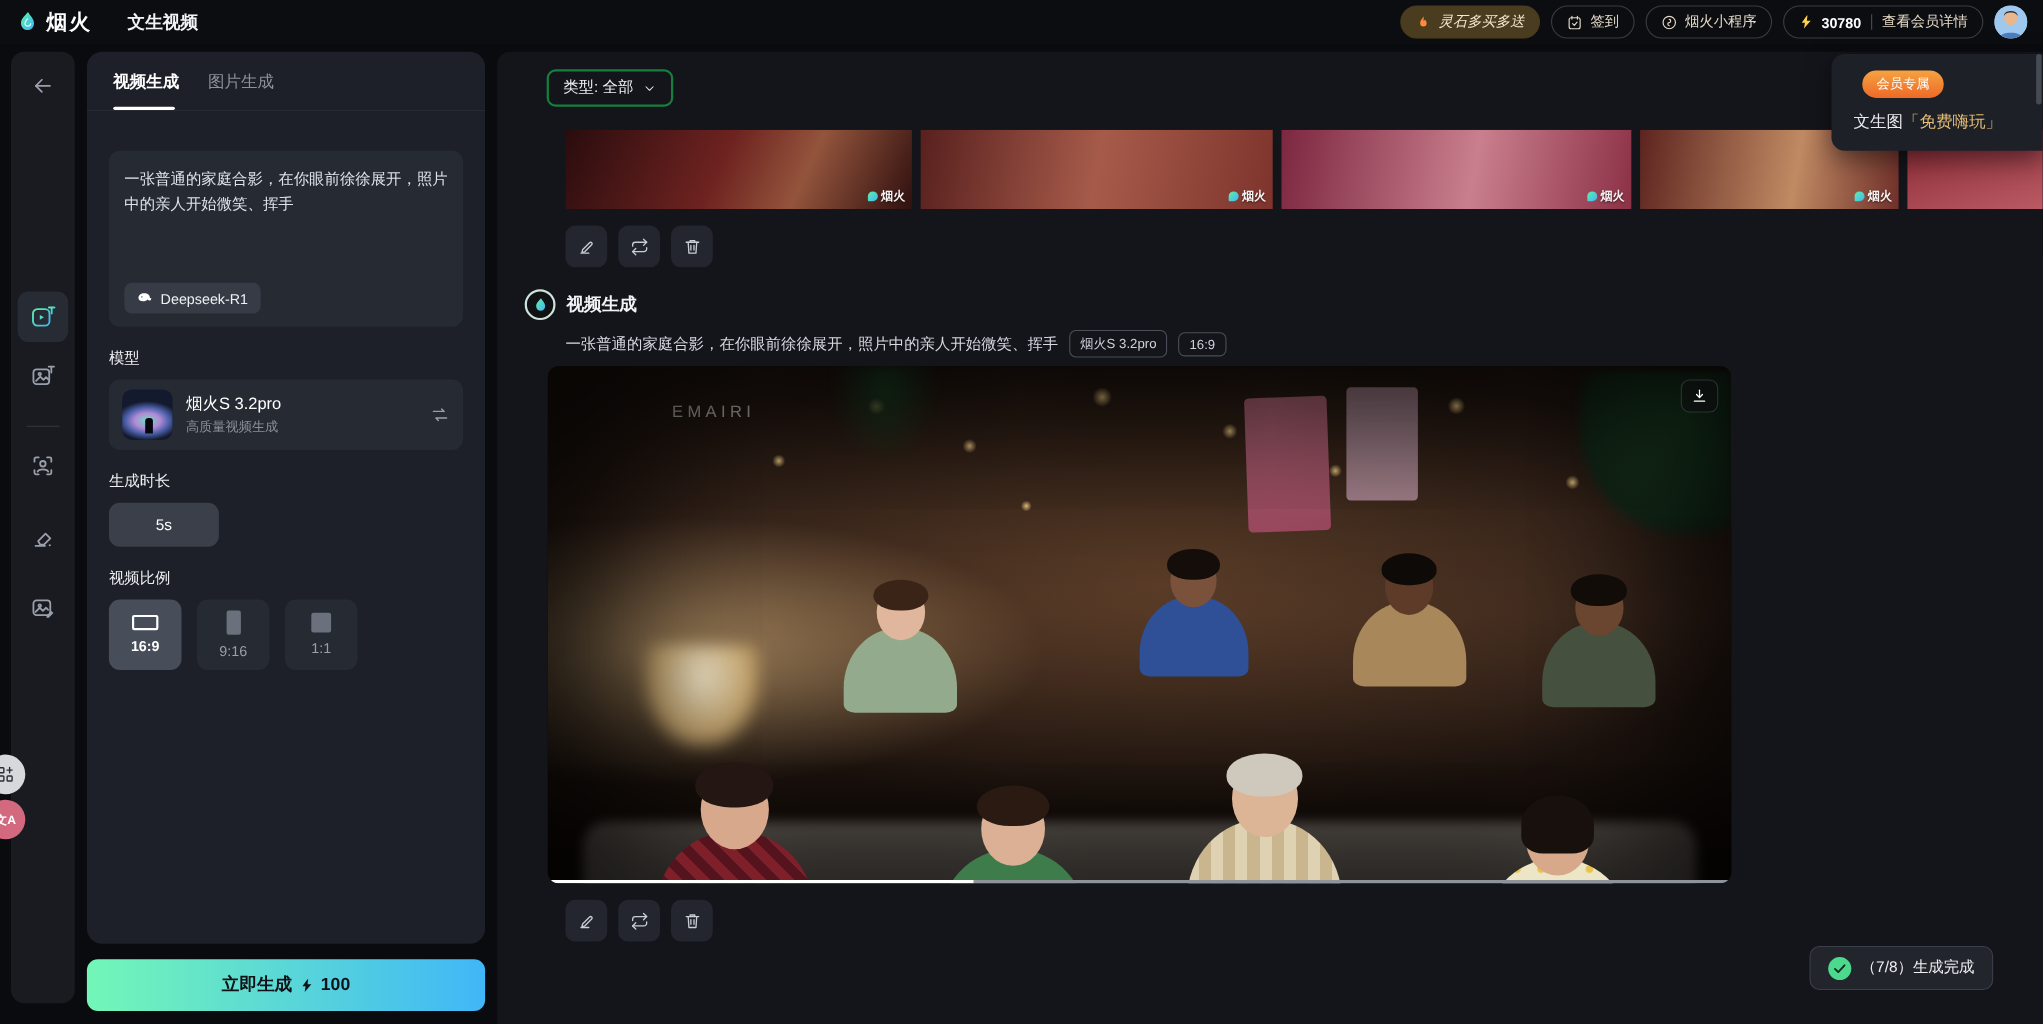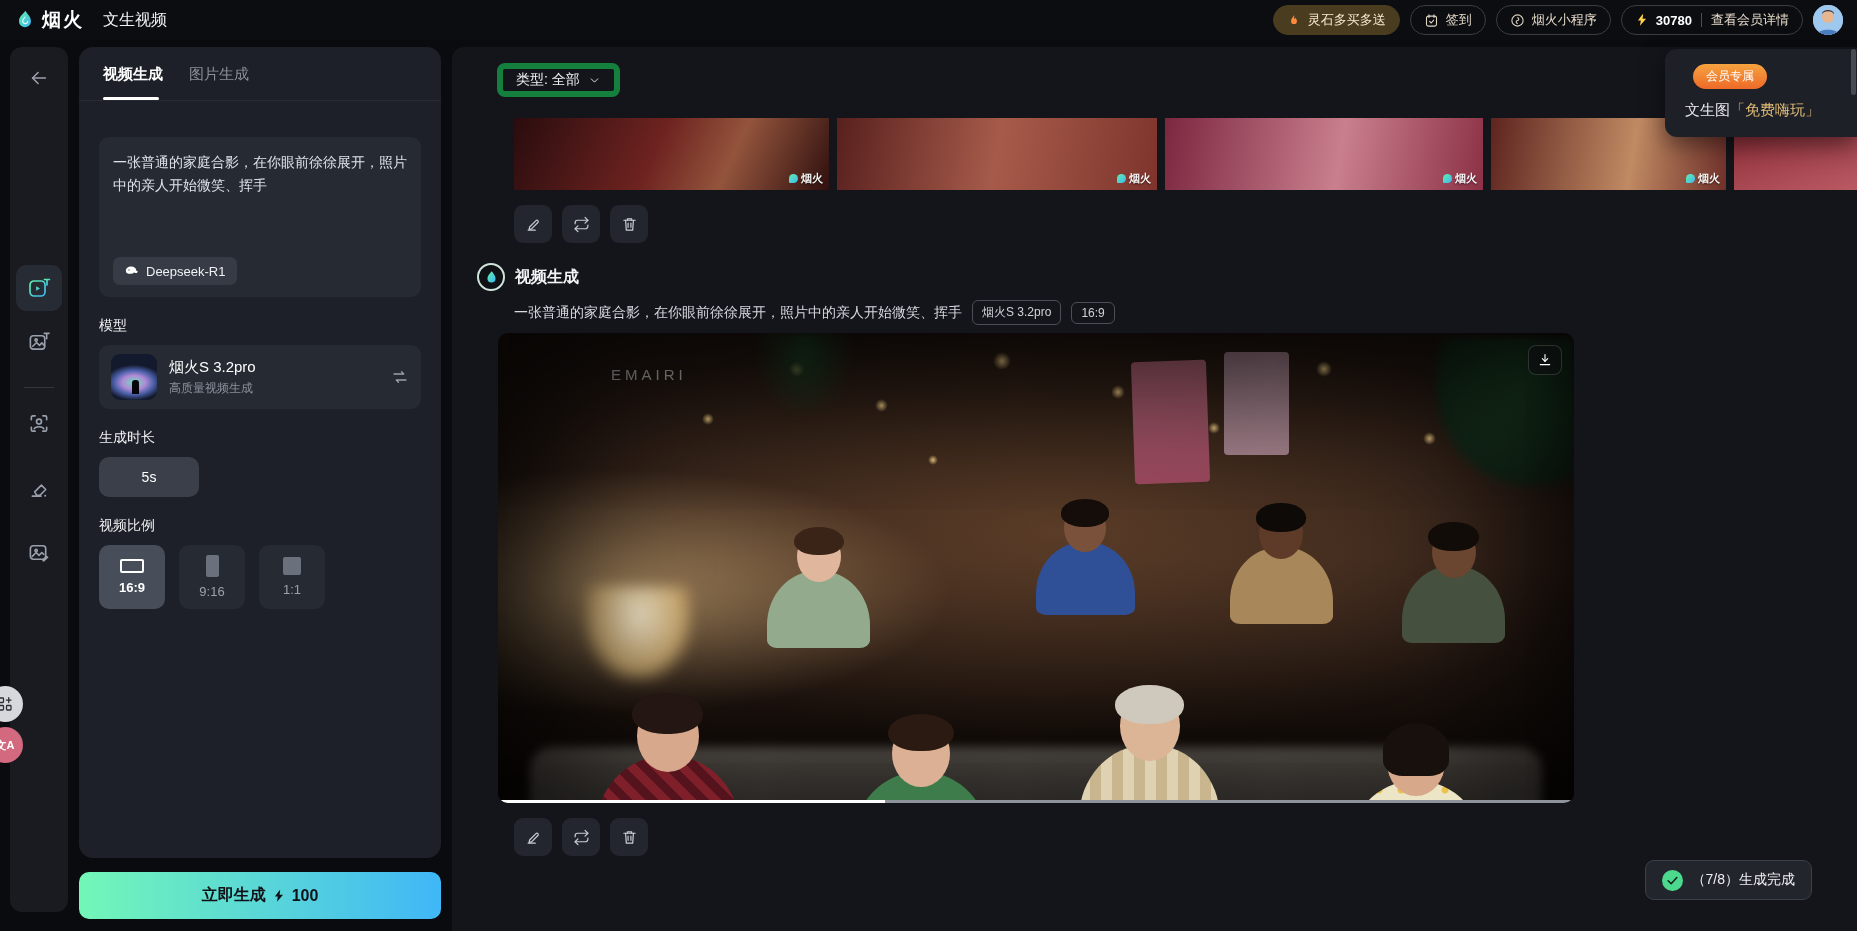--- a/index.html
+++ b/index.html
@@ -6,25 +6,25 @@
   html,body { width:1857px; height:931px; overflow:hidden; background:#0a0b0f;
     font-family:"Liberation Sans", sans-serif; color:#e8eaee; }
   svg { display:block; }
   .ic { stroke:currentColor; fill:none; stroke-width:1.7; stroke-linecap:round; stroke-linejoin:round; }
 
   
   .topbar { position:absolute; left:0; top:0; width:1857px; height:40px; background:#0c0d11;
     display:flex; align-items:center; padding:0 14px; z-index:30; }
   .brand { display:flex; align-items:center; gap:6px; cursor:pointer; }
   .brand-name { font-size:19px; font-weight:bold; letter-spacing:2px; color:#fff; }
-  .page-title { margin-left:19px; font-size:16px; font-weight:normal; color:#f2f3f5; }
+  .page-title { margin-left:32px; font-size:16px; font-weight:bold; color:#f2f3f5; }
   .topbar-right { margin-left:auto; display:flex; align-items:center; gap:10px; }
   .pill { display:flex; align-items:center; gap:7px; height:30px; padding:0 13px; border-radius:16px;
     font-size:13px; color:#e4d9c8; background:transparent; border:1px solid #3a3d45; cursor:pointer; }
-  .pill.promo { background:#4a3c1e; border-color:#4a3c1e; color:#f5e9cf; }
+  .pill.promo { background:#4a3c1e; border-color:#4a3c1e; color:#f5e9cf;font-style:italic; }
   .pill .div-line { width:1px; height:14px; background:#4a4e57; margin:0 2px; }
   .credits-num { color:#fff; font-weight:bold; }
   .avatar { width:30px; height:30px; border-radius:50%; overflow:hidden; background:#9ec8ee; cursor:pointer; }
 
   
   .member-dropdown { position:absolute; right:0; top:49px; width:192px; height:88px; z-index:40;
     background:#1d2027; border-radius:12px 0 0 12px; box-shadow:0 8px 24px rgba(0,0,0,.5); padding:15px 0 0 28px; }
   .member-badge { display:inline-block; padding:4px 13px; border-radius:13px; font-size:12px; color:#fff;
     background:linear-gradient(180deg,#f5a340,#ee6a28);text-align:right; }
   .member-line { margin:12px 0 0 -8px; font-size:15px; white-space:nowrap; }
@@ -77,21 +77,21 @@
   .rsh.r916 { width:13px; height:22px; }
   .rsh.r11 { width:18px; height:18px; }
 
   .generate-btn { position:absolute; left:79px; top:872px; width:362px; height:47px; border:none; border-radius:10px;
     background:linear-gradient(90deg,#73f7b7,#40b7f7); color:#0e1116; font-size:16px; font-weight:bold;
     display:flex; align-items:center; justify-content:center; gap:6px; cursor:pointer; z-index:5; }
 
   
   .main { position:absolute; left:452px; top:47px; right:0; bottom:0; background:#14151b; border-radius:12px 0 0 0; }
   .filter-btn { position:absolute; left:45px; top:16px; display:flex; align-items:center; gap:8px; height:34px;
-    padding:0 13px; border:6px solid #15803d; border-radius:8px; font-size:14px; color:#eef0f3; cursor:pointer; background:transparent; }
+    padding:0 13px; border:2px solid #15803d; border-radius:8px; font-size:14px; color:#eef0f3; cursor:pointer; background:transparent; }
   .thumbstrip { position:absolute; left:62px; top:71px; right:0; height:72px; display:flex; gap:8px; overflow:hidden; }
   .thumb { position:relative; height:72px; flex:none; cursor:pointer; overflow:hidden; }
   .thumb .wm { position:absolute; right:6px; bottom:4px; display:flex; align-items:center; gap:3px;
     font-size:11px; font-weight:bold; color:rgba(255,255,255,.95); text-shadow:0 1px 2px rgba(0,0,0,.6); }
   .wm-dot { width:9px; height:9px; border-radius:50% 50% 50% 10%; background:linear-gradient(135deg,#5ef0a8,#3fb6f7); }
   .t1 { width:315px; background:linear-gradient(115deg,#2a0c0e,#6e2320 45%,#93543c 68%,#30100f); }
   .t2 { width:320px; background:linear-gradient(100deg,#58201e,#a65b4a 50%,#7e342c); }
   .t3 { width:318px; background:linear-gradient(100deg,#7c2740,#c97f8d 55%,#8c3146); }
   .t4 { width:235px; background:linear-gradient(100deg,#5d241f,#c08a63 60%,#70302a); }
   .t5 { width:170px; background:linear-gradient(160deg,#8c2a35,#c0616a); }

